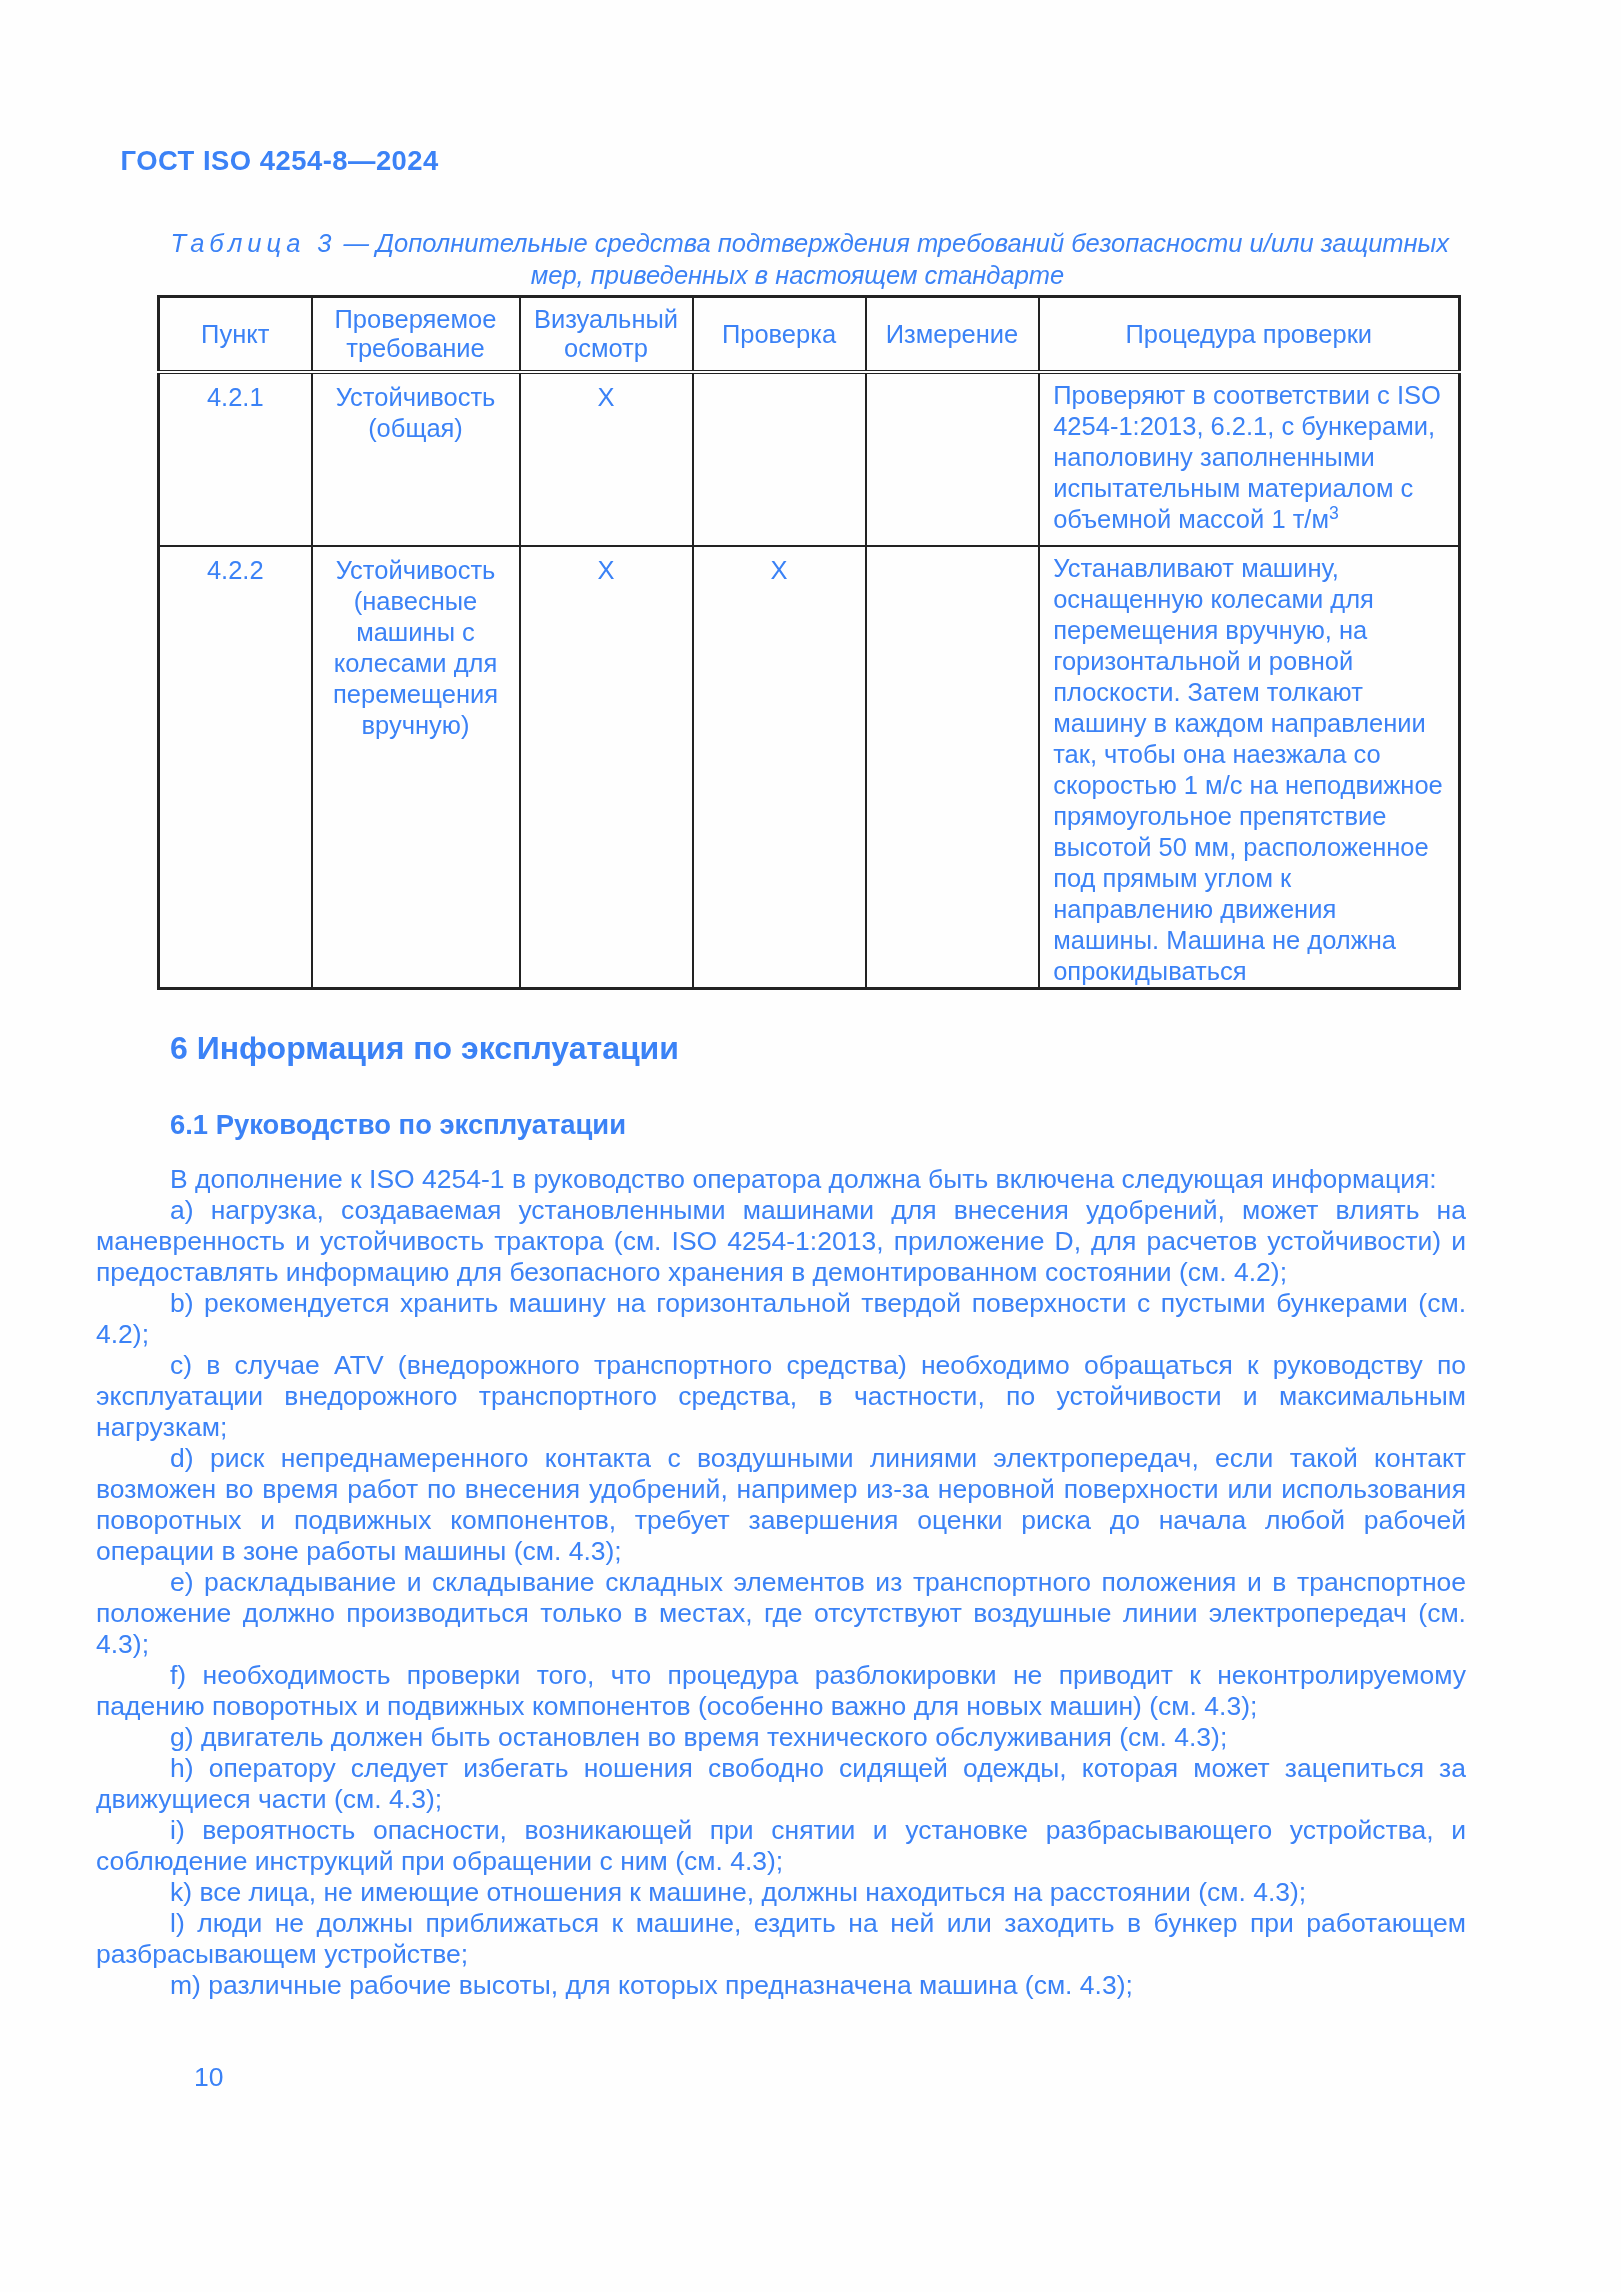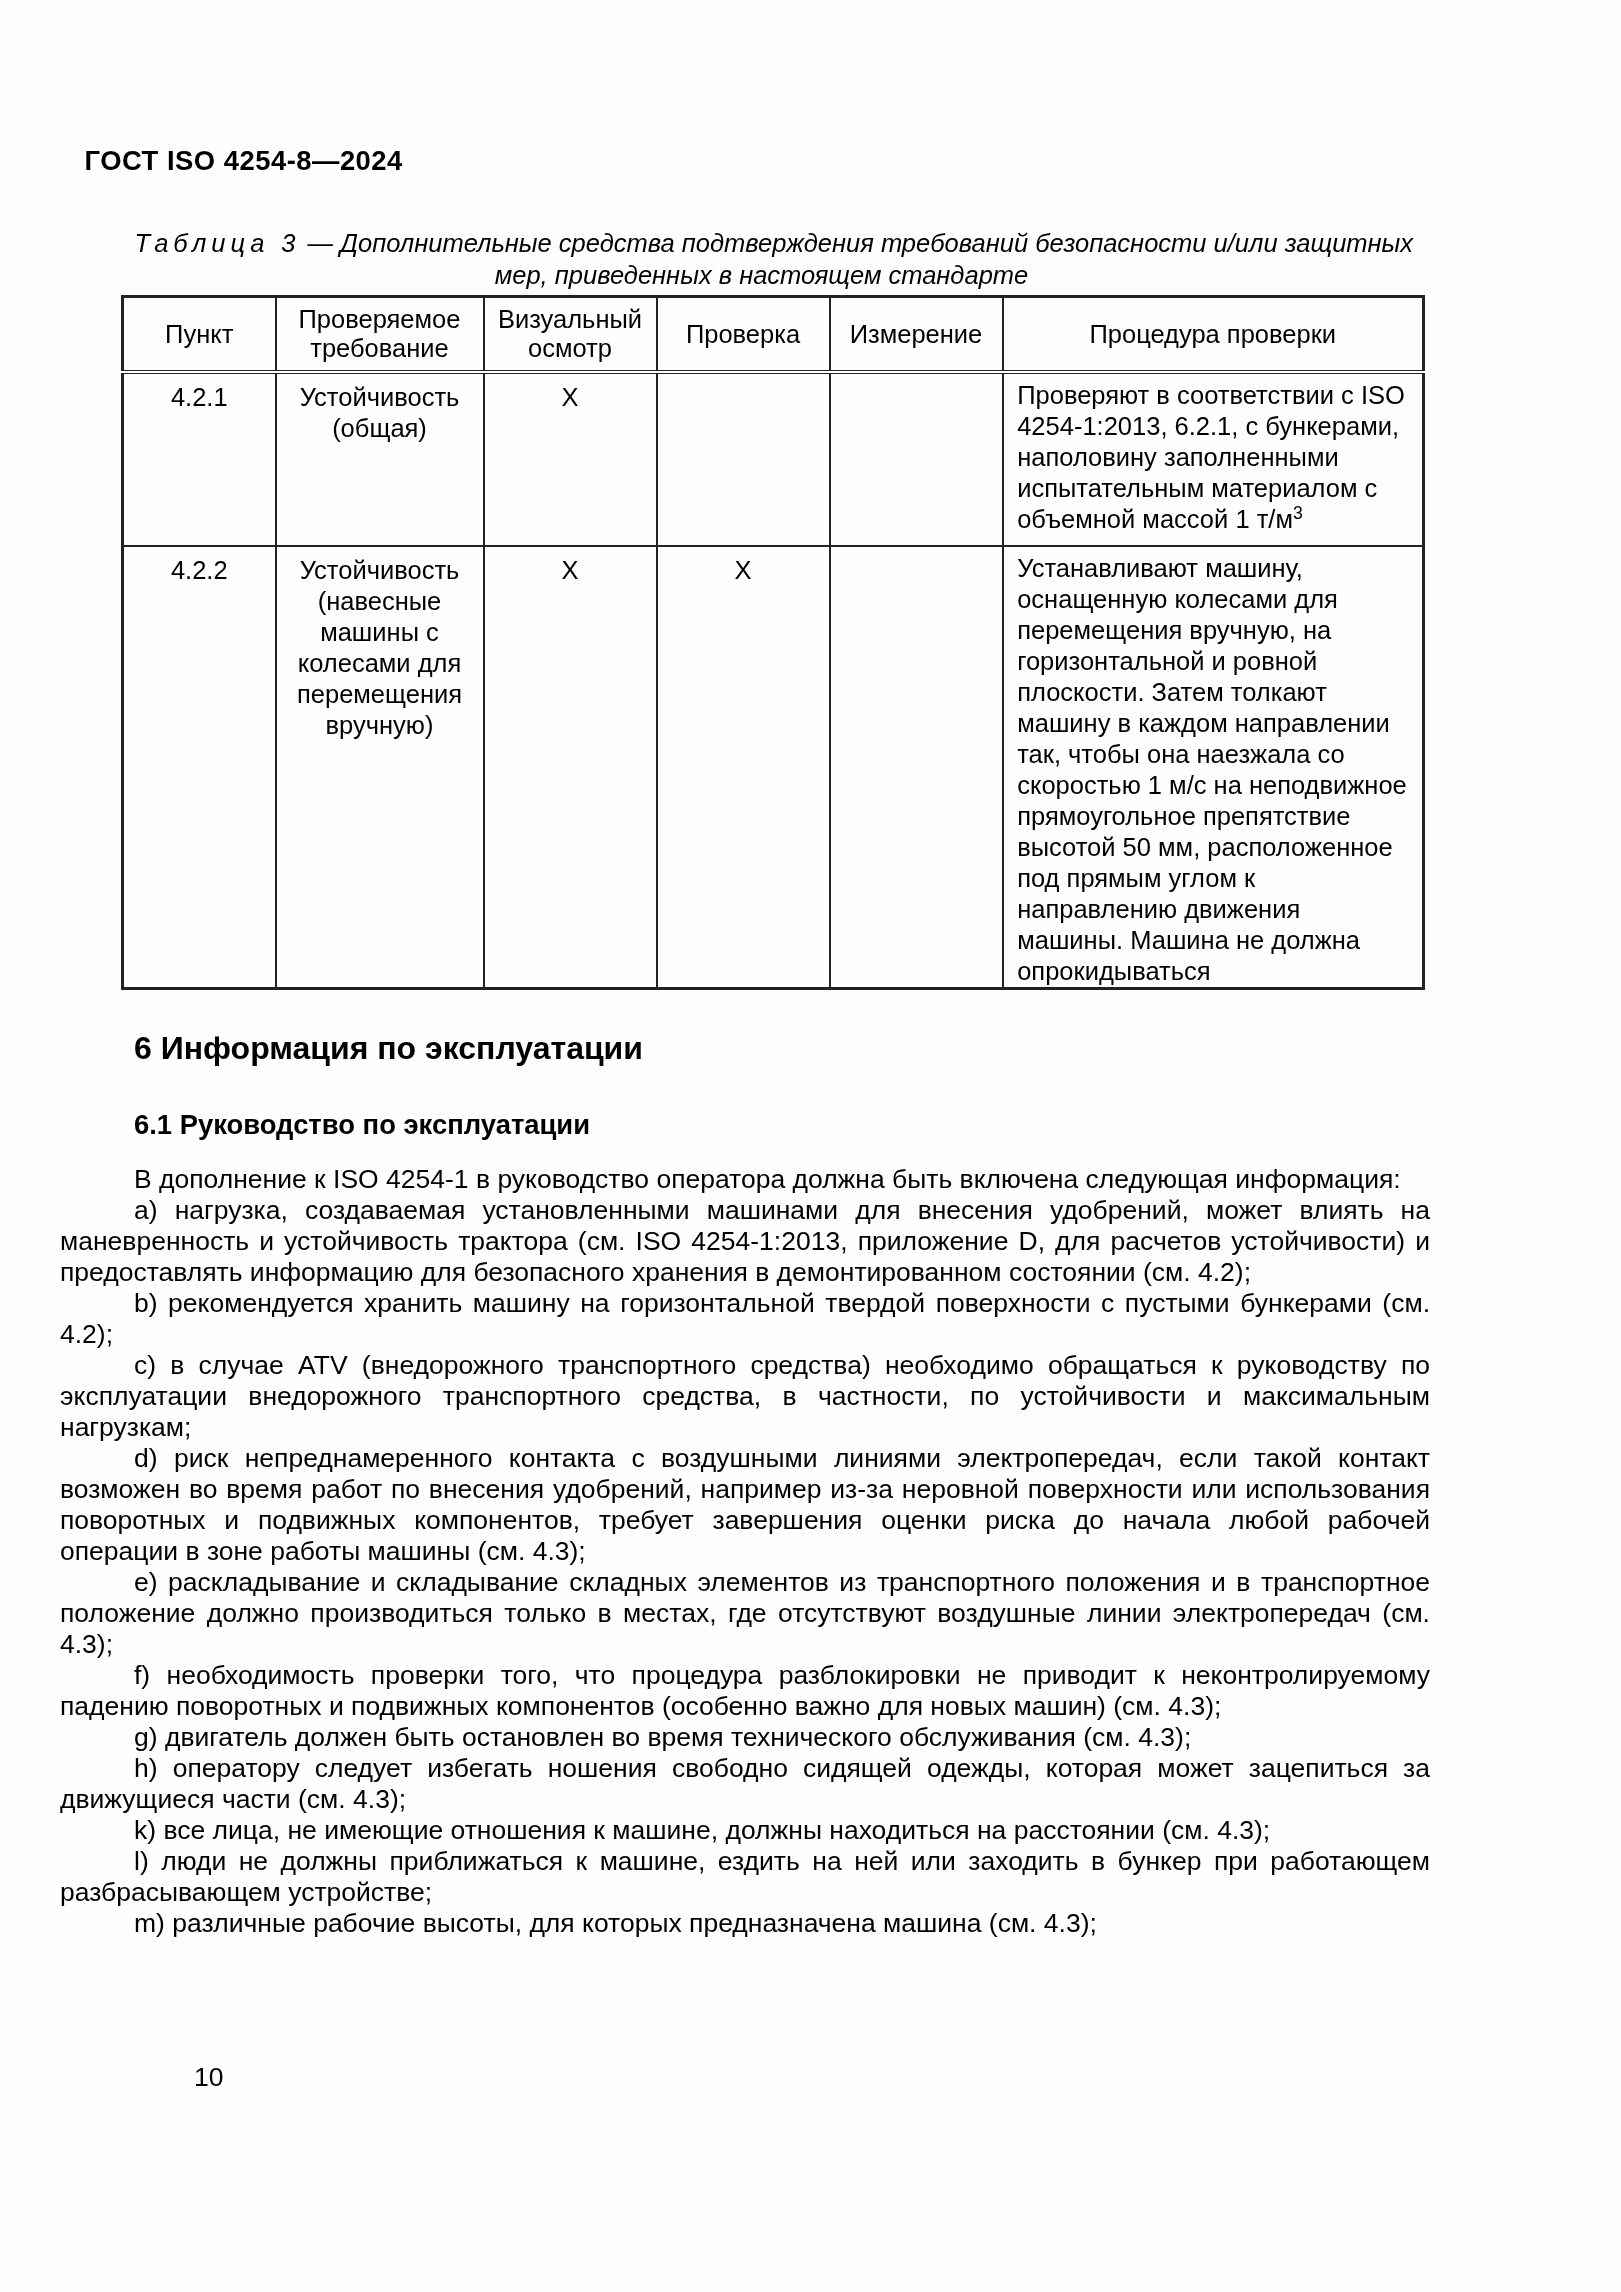--- a/index.html
+++ b/index.html
@@ -2,23 +2,23 @@
 <html lang="ru"><head>
 <meta charset="utf-8">
 <style>
   html, body { margin: 0; padding: 0; background: #ffffff; }
   .page {
     position: relative;
     width: 1621px;
     height: 2293px;
     box-sizing: border-box;
     background: #fefefe;
-    color: #000000;
+    color: #3b82f6;
     font-family: "Liberation Sans", sans-serif;
-    padding: 145px 112px 0 60px;
+    padding: 145px 112px 0 96px;
     overflow: hidden;
   }
   .doc-header {
     font-size: 27.4px;
     font-weight: bold;
     line-height: 31px;
     margin: 0 0 0 24.5px;
     letter-spacing: 0.5px;
   }
   .tbl-caption {
@@ -156,20 +156,21 @@
   <div class="body-text">
     <p class="intro">В дополнение к ISO 4254-1 в руководство оператора должна быть включена следующая информация:</p>
     <p>а) нагрузка, создаваемая установленными машинами для внесения удобрений, может влиять на маневренность и устойчивость трактора (см. ISO 4254-1:2013, приложение D, для расчетов устойчивости) и предоставлять информацию для безопасного хранения в демонтированном состоянии (см. 4.2);</p>
     <p>b) рекомендуется хранить машину на горизонтальной твердой поверхности с пустыми бункерами (см. 4.2);</p>
     <p>с) в случае ATV (внедорожного транспортного средства) необходимо обращаться к руководству по эксплуатации внедорожного транспортного средства, в частности, по устойчивости и максимальным нагрузкам;</p>
     <p>d) риск непреднамеренного контакта с воздушными линиями электропередач, если такой контакт возможен во время работ по внесения удобрений, например из-за неровной поверхности или использования поворотных и подвижных компонентов, требует завершения оценки риска до начала любой рабочей операции в зоне работы машины (см. 4.3);</p>
     <p>е) раскладывание и складывание складных элементов из транспортного положения и в транспортное положение должно производиться только в местах, где отсутствуют воздушные линии электропередач (см. 4.3);</p>
     <p>f) необходимость проверки того, что процедура разблокировки не приводит к неконтролируемому падению поворотных и подвижных компонентов (особенно важно для новых машин) (см. 4.3);</p>
     <p>g) двигатель должен быть остановлен во время технического обслуживания (см. 4.3);</p>
     <p>h) оператору следует избегать ношения свободно сидящей одежды, которая может зацепиться за движущиеся части (см. 4.3);</p>
+    <p>i) вероятность опасности, возникающей при снятии и установке разбрасывающего устройства, и соблюдение инструкций при обращении с ним (см. 4.3);</p>
     <p>k) все лица, не имеющие отношения к машине, должны находиться на расстоянии (см. 4.3);</p>
     <p>l) люди не должны приближаться к машине, ездить на ней или заходить в бункер при работающем разбрасывающем устройстве;</p>
     <p>m) различные рабочие высоты, для которых предназначена машина (см. 4.3);</p>
   </div>
 
   <div class="page-num">10</div>
 
 </div>
 
 

